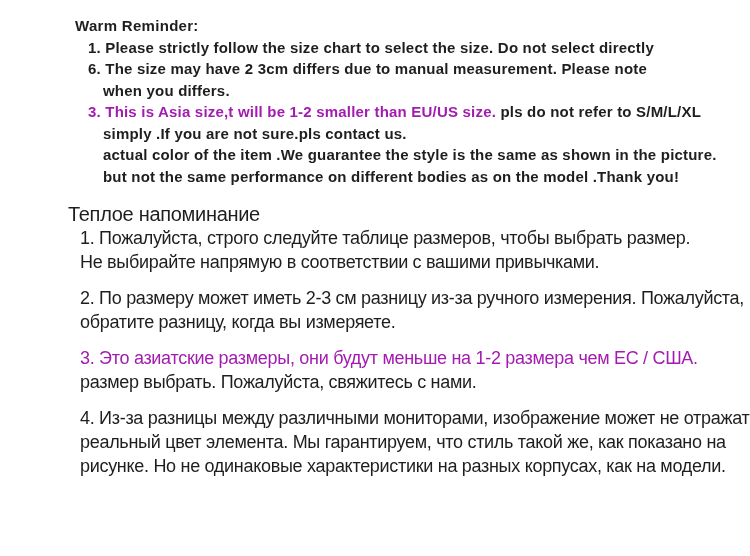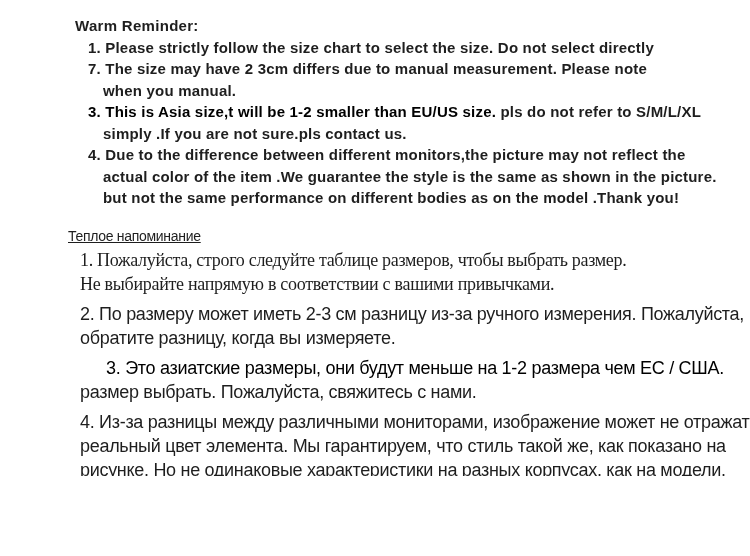--- a/index.html
+++ b/index.html
@@ -30,60 +30,58 @@
   }
   .en-line {
     font-size: 15px;
     line-height: 21.5px;
     letter-spacing: 0.2px;
     white-space: nowrap;
     font-weight: 600;
   }
   .en-line.first { padding-left: 13px; }
   .en-line.rest  { padding-left: 28px; }
-  .red-text { color: #000000; text-align: center; }
+  .red-text { color: #a21caf; }
   
   .ru-section {
     margin-top: 15px;
     padding-left: 68px;
   }
   .ru-heading {
-    font-size: 14px;
+    font-size: 20px;
     line-height: 24px;
     letter-spacing: -0.3px;
     white-space: nowrap;
-    text-decoration: underline;
   }
-  .ru-para { margin-top: 6px; }
-  .ru-para.flush { margin-top: 0; font-family: Liberation Serif, serif; }
+  .ru-para { margin-top: 12px; }
+  .ru-para.flush { margin-top: 0; }
   .ru-line {
     font-size: 18px;
     line-height: 24px;
     letter-spacing: -0.3px;
     white-space: nowrap;
     padding-left: 12px;
   }
 </style>
 </head>
 <body>
 
 <div class="page">
 
   <section class="en-section">
     <div class="en-heading">Warm Reminder:</div>
 
     <div class="en-line first">1. Please strictly follow the size chart to select the size. Do not select directly</div>
 
-    <div class="en-line first">7. The size may have 2 3cm differs due to manual measurement. Please note</div>
-    <div class="en-line rest">when you manual.</div>
+    <div class="en-line first">6. The size may have 2 3cm differs due to manual measurement. Please note</div>
+    <div class="en-line rest">when you differs.</div>
 
     <div class="en-line first"><span class="red-text">3. This is Asia size,t will be 1-2 smaller than EU/US size.</span><span> pls do not refer to S/M/L/XL</span></div>
     <div class="en-line rest">simply .If you are not sure.pls contact us.</div>
 
-    <div class="en-line first">4. Due to the difference between different monitors,the picture may not reflect the</div>
     <div class="en-line rest">actual color of the item .We guarantee the style is the same as shown in the picture.</div>
     <div class="en-line rest">but not the same performance on different bodies as on the model .Thank you!</div>
   </section>
 
   <section class="ru-section">
     <div class="ru-heading">Теплое напоминание</div>
 
     <div class="ru-para flush">
       <div class="ru-line">1. Пожалуйста, строго следуйте таблице размеров, чтобы выбрать размер.</div>
       <div class="ru-line">Не выбирайте напрямую в соответствии с вашими привычками.</div>

